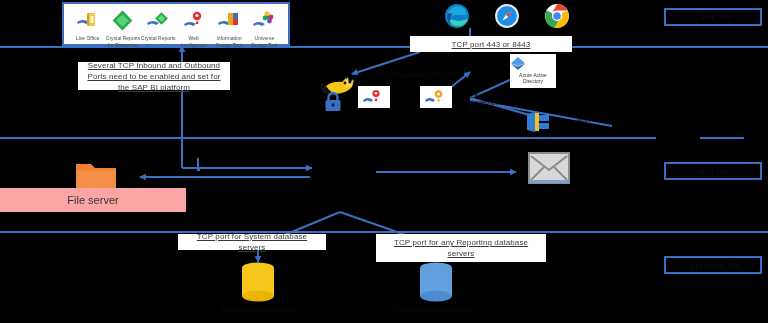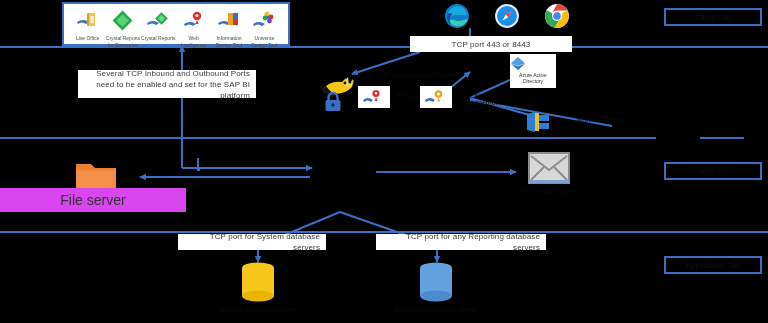--- a/index.html
+++ b/index.html
@@ -6,37 +6,37 @@
   body{width:768px;height:323px;position:relative;overflow:hidden;
        font-family:"Liberation Sans",sans-serif;color:#1a1a1a;}
   .canvas{position:absolute;inset:0;width:768px;height:323px;}
   .abs{position:absolute;box-sizing:border-box;}
 
   
   .rule{background:#3b6fc4;height:2px;}
 
   
   .callout{background:#ffffff;color:#3a3a3a;font-size:8px;line-height:11px;
-           text-align:right;display:flex;align-items:center;justify-content:center;
-           padding:7px 6px;letter-spacing:.1px;}
+           text-align:center;display:flex;align-items:center;justify-content:center;
+           padding:7px 6px;letter-spacing:.1px;text-decoration:underline;}
 
   
   .tray{background:#ffffff;border:2px solid #3b6fc4;display:flex;
         align-items:flex-start;justify-content:space-around;padding:4px 6px 2px 6px;}
   .tray .app{width:44px;text-align:center;}
   .tray .app .glyph{height:26px;display:flex;align-items:center;justify-content:center;}
   .tray .app .cap{font-size:5px;line-height:6.5px;color:#4a4a4a;margin-top:1px;}
 
   
   .zonebox{border:2px solid #3b6fc4;background:#000;color:#111;
            font-size:8px;display:flex;align-items:center;justify-content:center;}
 
   
   .darkcap{color:#0a0a0a;font-size:8px;text-align:center;}
-  .whitecap{background:#d946ef;color:#333;font-size:14px;text-align:center;
+  .whitecap{background:#fca5a5;color:#333;font-size:11px;text-align:center;
             display:flex;align-items:center;justify-content:center;}
 
   svg{display:block;overflow:visible;}
 </style>
 </head>
 <body>
 
 <div class="canvas">
 
   <svg class="abs" style="left:0;top:0;" width="768" height="323">
@@ -179,21 +179,21 @@
         <circle cx="12" cy="12" r="4.6" fill="#fff"></circle>
         <circle cx="12" cy="12" r="3.5" fill="#4285f4"></circle>
       </svg>
     </div>
   </div>
 
   <div class="abs callout" style="left:410px;top:36px;width:162px;height:16px;">
     <span>TCP port 443 or 8443</span>
   </div>
 
-  <div class="abs callout" style="left:78px;top:70px;width:178px;height:28px;">
+  <div class="abs callout" style="left:78px;top:62px;width:152px;height:28px;">
     <span>Several TCP Inbound and Outbound Ports need to be enabled and set for the SAP BI platform</span>
   </div>
 
   <div class="abs" style="left:316px;top:68px;width:46px;height:46px;">
     <svg width="46" height="46" viewBox="0 0 46 46">
       <path d="M6 22 Q14 12 26 14 L30 10 L32 16 L38 12 L36 19 Q30 26 18 26 Q10 27 6 22 Z" fill="#f5c518"></path>
       <path d="M26 8 L28 14 L32 9 L33 16 L37 11 L36 18 L30 20 Z" fill="#f7d44c"></path>
       <path d="M6 22 Q12 30 22 28 Q14 24 10 18 Z" fill="#111"></path>
       <circle cx="29" cy="15" r="1.4" fill="#111"></circle>
       <circle cx="34" cy="14" r="1.4" fill="#111"></circle>
@@ -263,21 +263,21 @@
       <path d="M3 4 L21 18 L39 4" fill="none" stroke="#8d8d8d" stroke-width="2"></path>
       <path d="M3 28 L16 15 M39 28 L26 15" fill="none" stroke="#8d8d8d" stroke-width="2"></path>
       <rect x="1" y="28" width="40" height="3" fill="#7e9fd0"></rect>
     </svg>
   </div>
   <div class="abs darkcap" style="left:500px;top:188px;width:100px;font-size:7px;">SMTP Mail server</div>
 
   <div class="abs callout" style="left:178px;top:234px;width:148px;height:16px;">
     <span>TCP port for System database servers</span>
   </div>
-  <div class="abs callout" style="left:376px;top:234px;width:170px;height:16px;">
+  <div class="abs callout" style="left:376px;top:234px;width:170px;height:28px;">
     <span>TCP port for any Reporting database servers</span>
   </div>
 
   <div class="abs" style="left:236px;top:258px;width:44px;height:48px;">
     <svg width="44" height="48" viewBox="0 0 44 48">
       <ellipse cx="22" cy="10" rx="16" ry="5.5" fill="#f7c61a"></ellipse>
       <rect x="6" y="10" width="32" height="28" fill="#f7c61a"></rect>
       <ellipse cx="22" cy="38" rx="16" ry="5.5" fill="#e9b500"></ellipse>
     </svg>
   </div>

